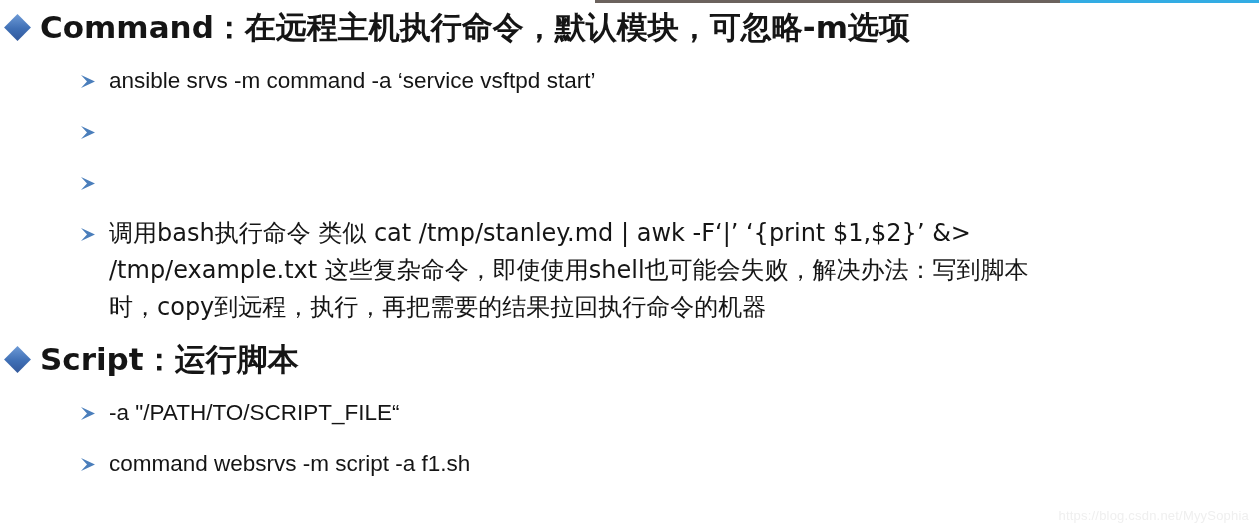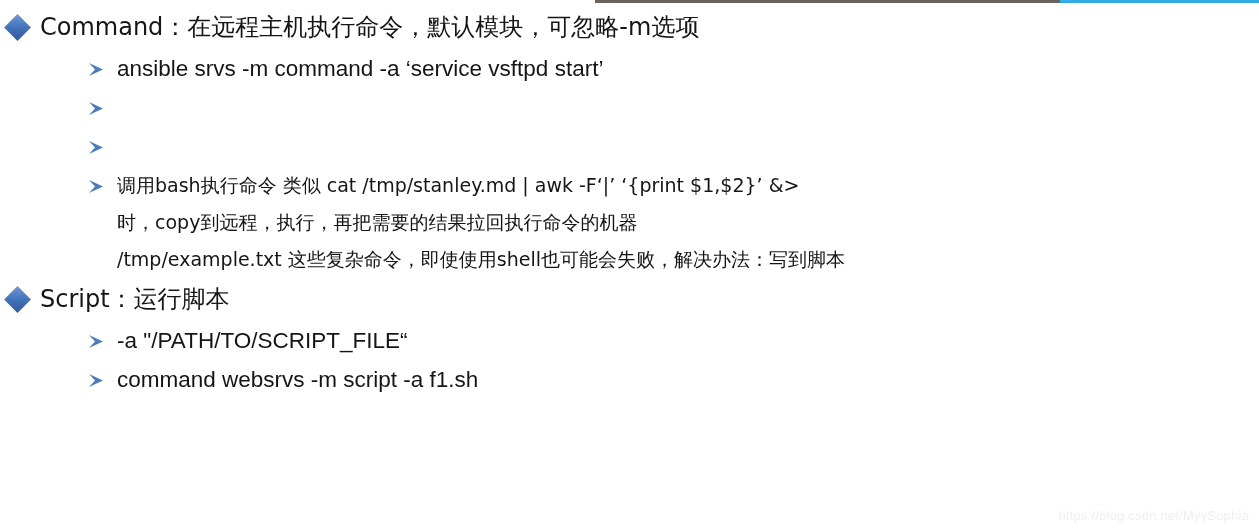--- a/index.html
+++ b/index.html
@@ -61,53 +61,53 @@
   .diamond-icon {
     flex: 0 0 auto;
     width: 19px;
     height: 19px;
     margin-top: 12px;
     margin-right: 13px;
     background: linear-gradient(135deg, #6d9ad6 0%, #3f6fb5 55%, #32589b 100%);
     transform: rotate(45deg);
   }
   .level1-text {
-    font-size: 24px;
+    font-size: 31px;
     line-height: 42px;
-    font-weight: 400;
+    font-weight: 700;
     letter-spacing: 0px;
     white-space: nowrap;
   }
 
   .level2 {
     display: flex;
     align-items: flex-start;
-    padding-left: 88px;
-    margin: 0;
+    padding-left: 68px;
+    margin: 12px;
   }
   .level2-single { height: 39px; }
 
   .arrow-icon {
     flex: 0 0 auto;
     width: 17px;
     height: 16px;
     margin-top: 12px;
     margin-right: 12px;
     position: relative;
   }
   .arrow-icon svg { display: block; }
 
   .level2-text {
     font-size: 22.5px;
     line-height: 38px;
     font-weight: 400;
     white-space: nowrap;
   }
   .level2-para {
-    font-size: 19px;
+    font-size: 24px;
     line-height: 37px;
     font-weight: 400;
     white-space: nowrap;
   }
   .level2-para .pline { display: block; }
 
   .cjk { font-family: "DejaVu Sans", "Liberation Sans", sans-serif; }
 
   #watermark {
     position: absolute;
@@ -162,22 +162,22 @@
 
 
   <div class="level2">
     <span class="arrow-icon">
       <svg width="17" height="16" viewBox="0 0 17 16">
           <path d="M1,1 L15,7.5 L1,14 L7,7.5 Z" fill="#4a7ebb"></path>
         </svg>
     </span>
     <span class="level2-para cjk">
       <span class="pline">调用bash执行命令 类似 cat /tmp/stanley.md | awk -F‘|’ ‘{print $1,$2}’ &amp;&gt;</span>
+      <span class="pline">/tmp/example.txt 这些复杂命令，即使使用shell也可能会失败，解决办法：写到脚本</span>
       <span class="pline">时，copy到远程，执行，再把需要的结果拉回执行命令的机器</span>
-      <span class="pline">/tmp/example.txt 这些复杂命令，即使使用shell也可能会失败，解决办法：写到脚本</span>
     </span>
   </div>
 
   <div class="level1">
     <span class="diamond-icon"></span>
     <span class="level1-text cjk">Script：运行脚本</span>
   </div>
 
   <div class="level2 level2-single">
     <span class="arrow-icon">

